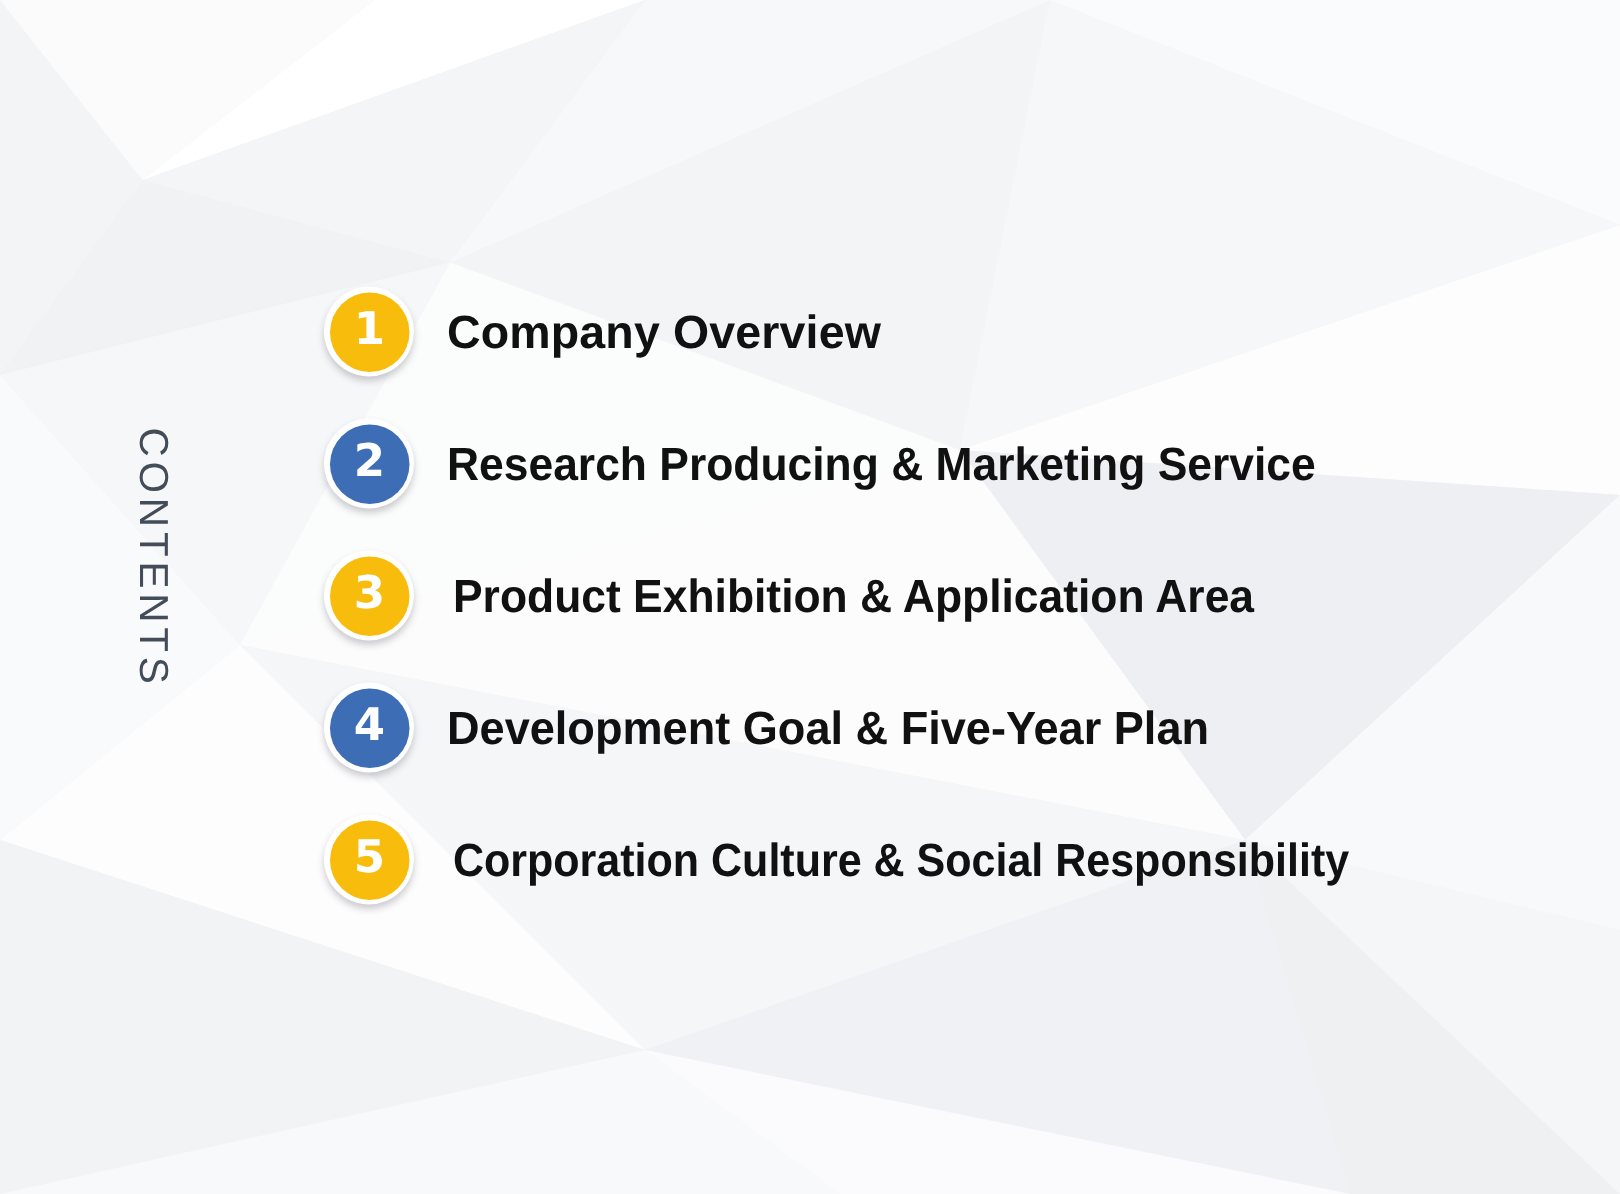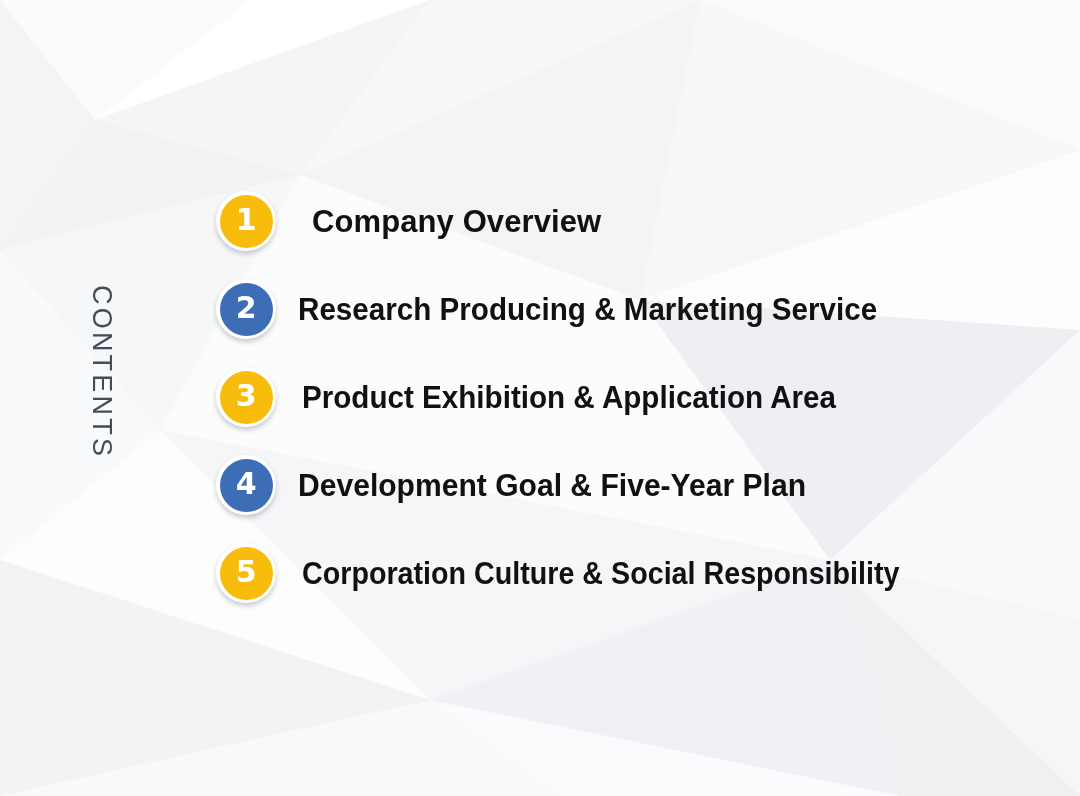--- a/index.html
+++ b/index.html
@@ -99,21 +99,21 @@
   .toc-text {
     color:#111111;
     font-weight:bold;
     font-size:30px;
     line-height:1;
     white-space:nowrap;
     font-family:"Liberation Sans", sans-serif;
   }
 
   
-  .toc-item[data-index="0"] .toc-text { margin-left:36px; font-size:31px; letter-spacing:0.1px; }
+  .toc-item[data-index="0"] .toc-text { margin-left:22px; font-size:31px; letter-spacing:0.1px; }
   .toc-item[data-index="1"] .toc-text { margin-left:22px; font-size:31px; transform:scaleX(0.955); transform-origin:left center; }
   .toc-item[data-index="2"] .toc-text { margin-left:26px; font-size:31px; transform:scaleX(0.955); transform-origin:left center; }
   .toc-item[data-index="3"] .toc-text { margin-left:22px; font-size:31px; transform:scaleX(0.97);  transform-origin:left center; }
   .toc-item[data-index="4"] .toc-text { margin-left:26px; font-size:31px; transform:scaleX(0.925); transform-origin:left center; }
 </style>
 </head>
 <body>
 
 <div id="slide" style="background: rgb(244, 245, 247);">
 

